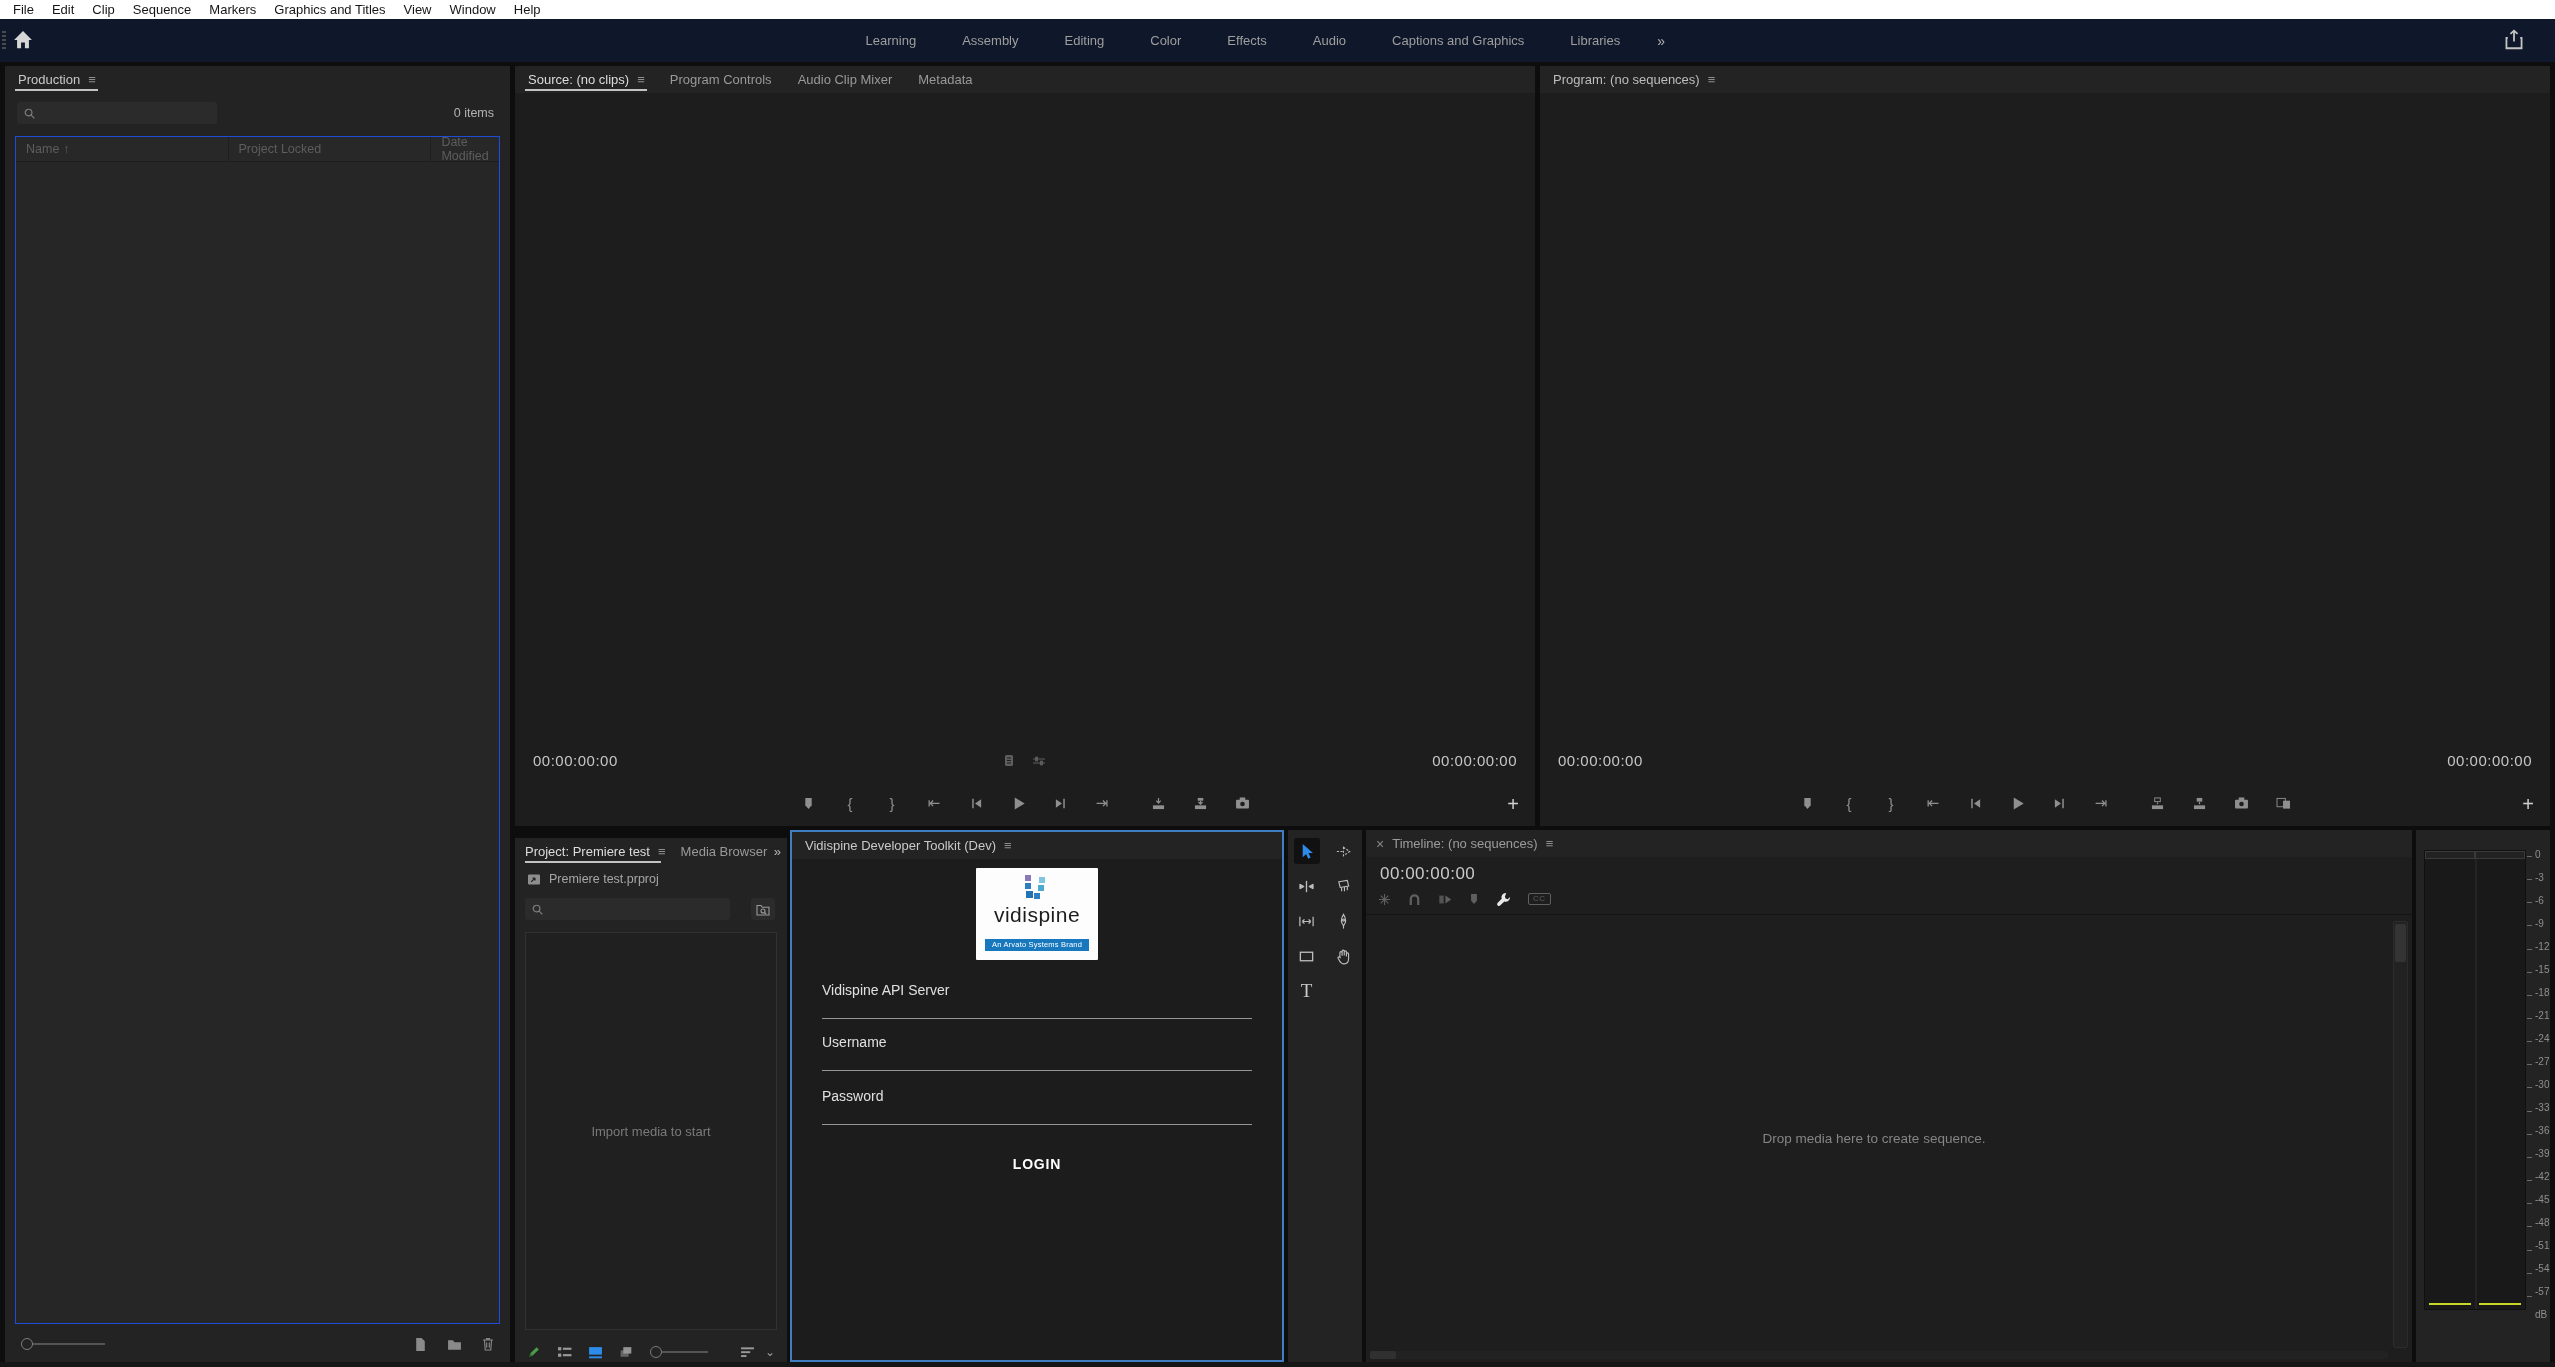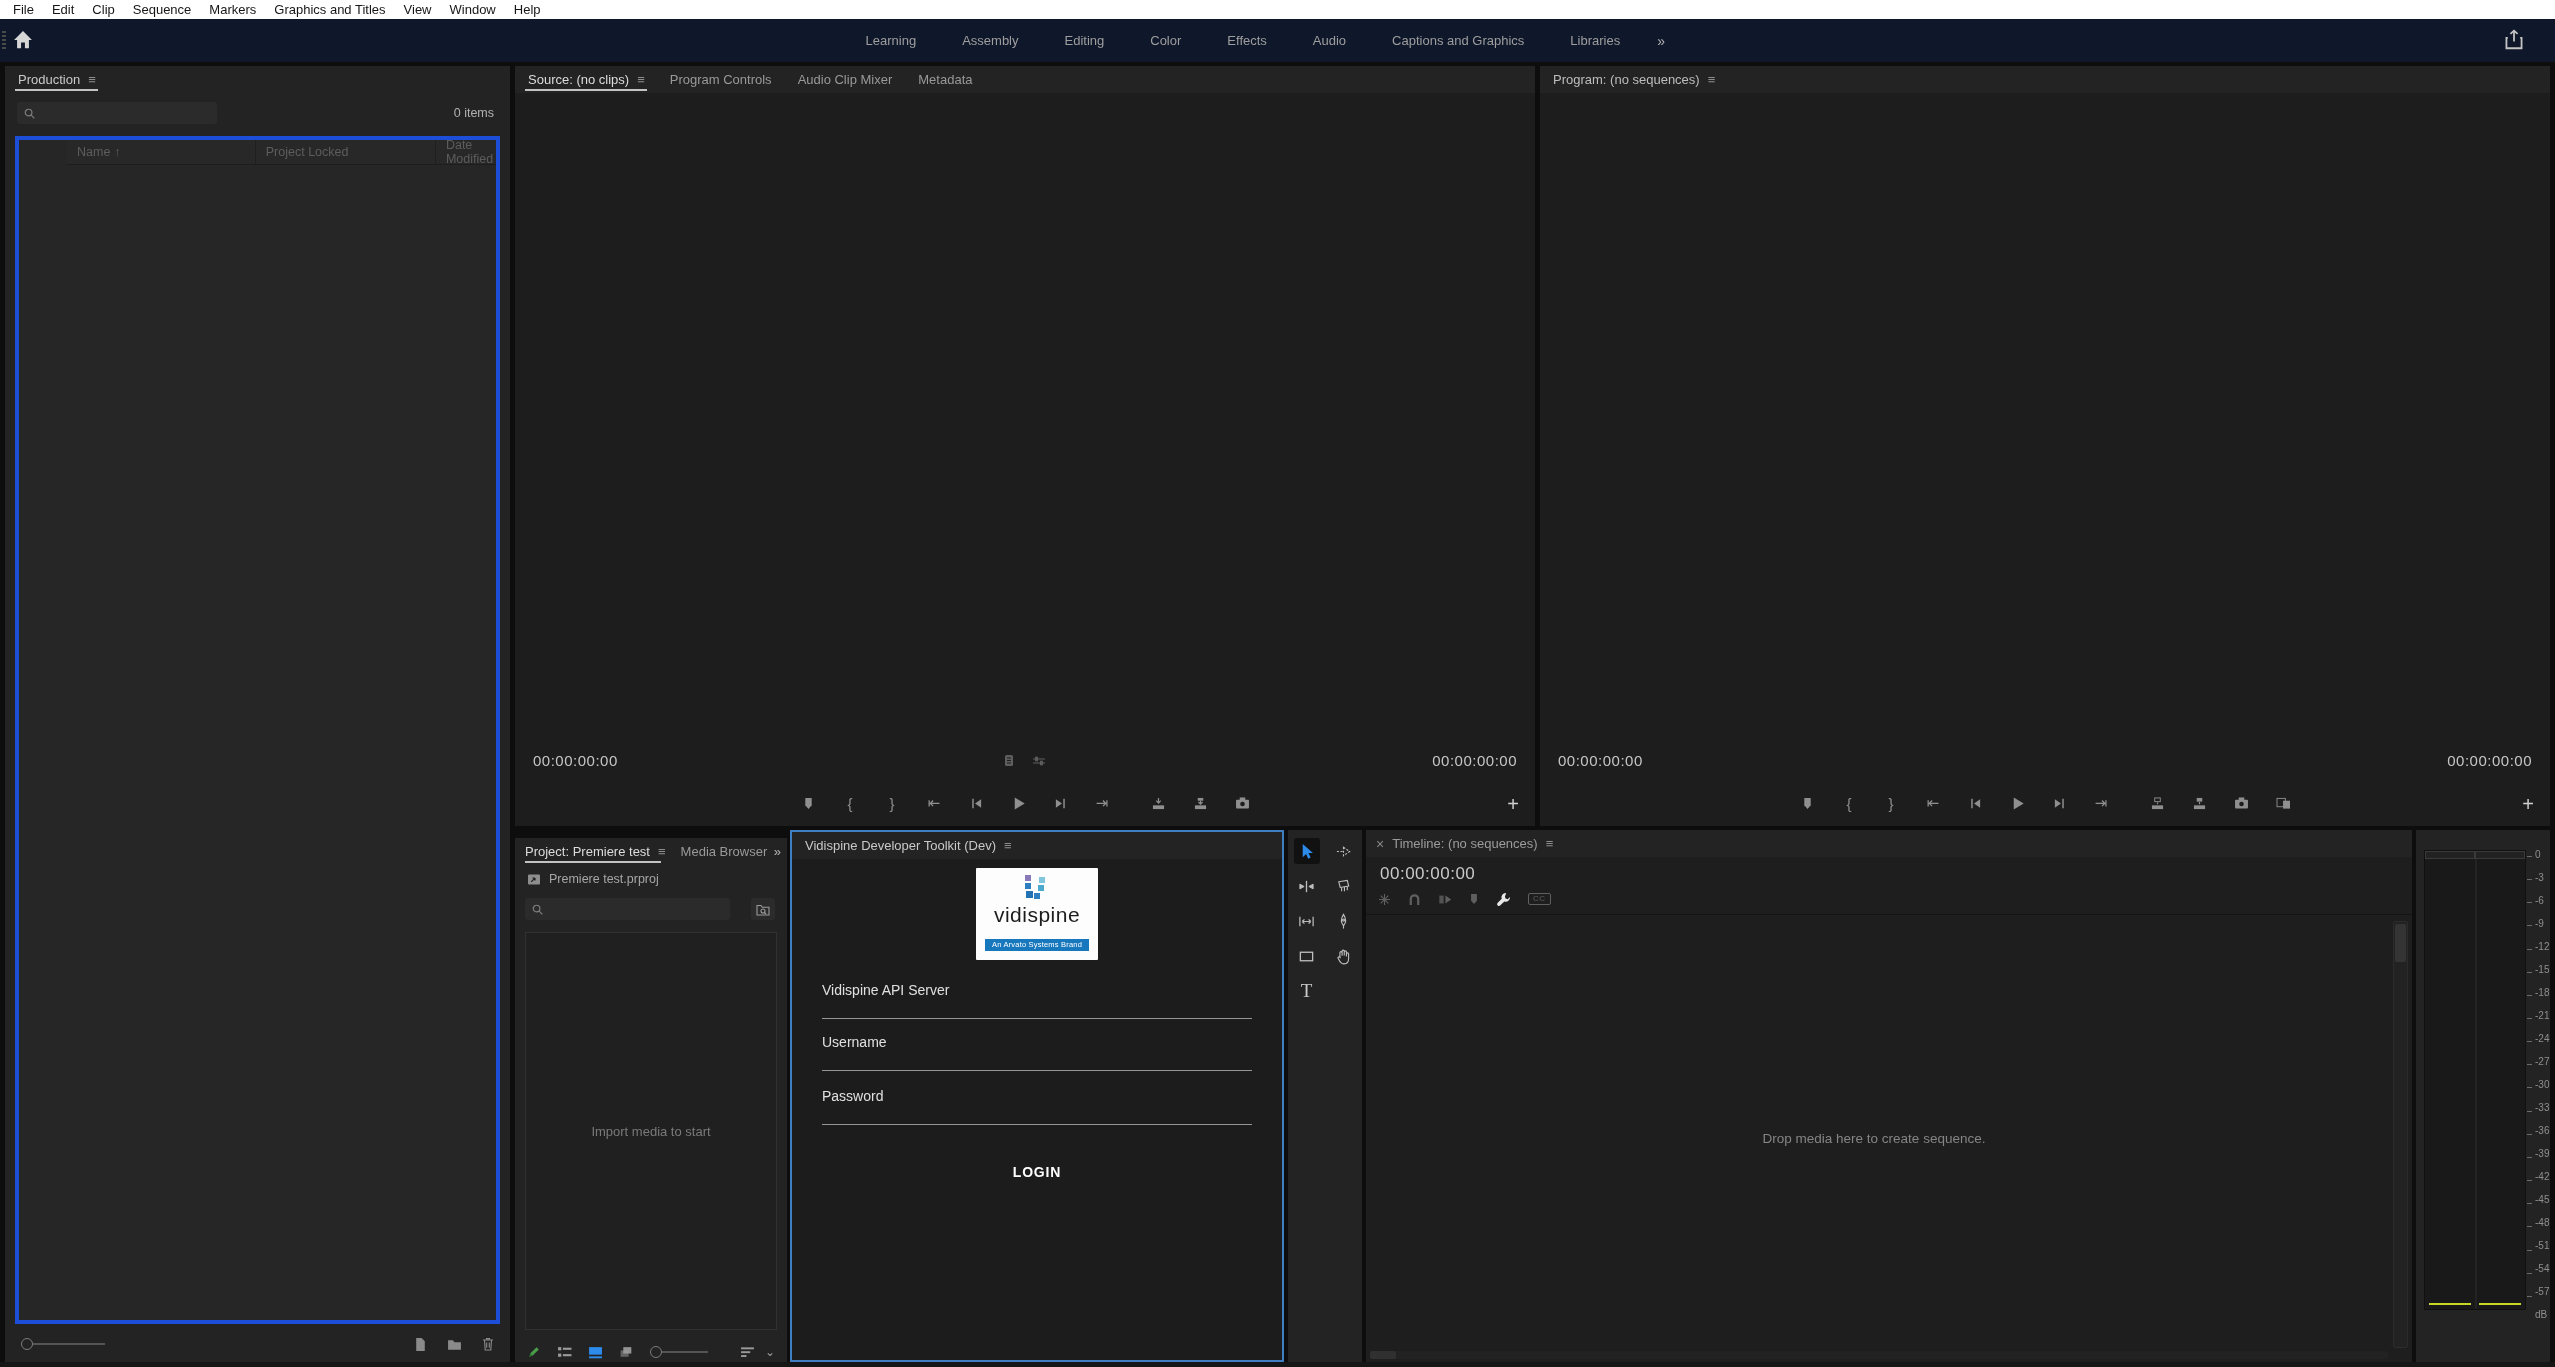--- a/index.html
+++ b/index.html
@@ -36,21 +36,21 @@
 
   
   .prod{left:5px;top:66px;width:505px;height:1296px;}
   .searchbox{position:absolute;background:#2b2b2b;border-radius:3px;height:22px;
              display:flex;align-items:center;padding:0 6px;box-sizing:border-box;gap:5px;}
   .searchbox input{background:transparent;border:0;outline:0;color:#cfcfcf;font-size:12px;
              width:100%;font-family:"Liberation Sans",sans-serif;}
   .prod-search{left:12px;top:36px;width:200px;}
   .items-count{position:absolute;right:16px;top:40px;font-size:12.5px;color:#b2b2b2;}
   .prod-list{position:absolute;left:10px;right:10px;top:70px;bottom:38px;background:#262626;
-             border:4px solid #1d4ed8;padding-left:48px;}
+             border:1px solid #1d4ed8;}
   .col-head{display:flex;height:24px;border-bottom:1px solid #1d1d1d;background:#282828;}
   .col{font-size:12.5px;color:#5d5d5d;display:flex;align-items:center;gap:4px;
        padding:0 10px;border-right:1px solid #1f1f1f;box-sizing:border-box;}
   .col:nth-child(1){width:44%;}
   .col:nth-child(2){width:42%;}
   .col:nth-child(3){flex:1;border-right:0;overflow:hidden;}
   .panel-footer{position:absolute;left:0;right:0;bottom:0;height:36px;display:flex;
                 align-items:center;}
   .zoom-slider{display:flex;align-items:center;gap:0;}
   .zs-knob{width:10px;height:10px;border:1.6px solid #7c7c7c;border-radius:50%;}
@@ -100,21 +100,21 @@
   .logo-tag{margin-top:13px;background:var(--logo-bar-blue,#1878be);color:#fff;font-size:7.5px;
             line-height:12px;padding:0 7px;letter-spacing:0.2px;}
   .vform{position:absolute;left:30px;right:30px;top:0;}
   .vfield{position:absolute;left:0;right:0;}
   .vfield .flabel{font-size:14px;color:#e0e0e0;}
   .vfield .fline{margin-top:4px;height:16px;border-bottom:1px solid #969696;}
   .vfield input{width:100%;background:transparent;border:0;outline:0;color:#e0e0e0;
             font-size:14px;font-family:"Liberation Sans",sans-serif;}
   .login-btn{position:absolute;left:0;right:0;top:318px;text-align:center;background:transparent;
             border:0;color:#ffffff;font-weight:bold;font-size:14px;letter-spacing:0.8px;
-            font-family:"Liberation Sans",sans-serif;padding:6px 0;margin-top:8px;}
+            font-family:"Liberation Sans",sans-serif;padding:6px 0;}
 
   
   .tools{left:1288px;top:830px;width:74px;height:532px;}
   .tool-grid{position:absolute;left:0;top:8px;width:74px;display:grid;
              grid-template-columns:37px 37px;row-gap:9px;justify-items:center;}
   .tool{width:26px;height:26px;display:flex;align-items:center;justify-content:center;
         color:#bdbdbd;border-radius:3px;}
   .tool.sel{background:#111111;}
   .tool-T{font-family:"Liberation Serif",serif;font-size:19px;color:#c9c9c9;}
 

